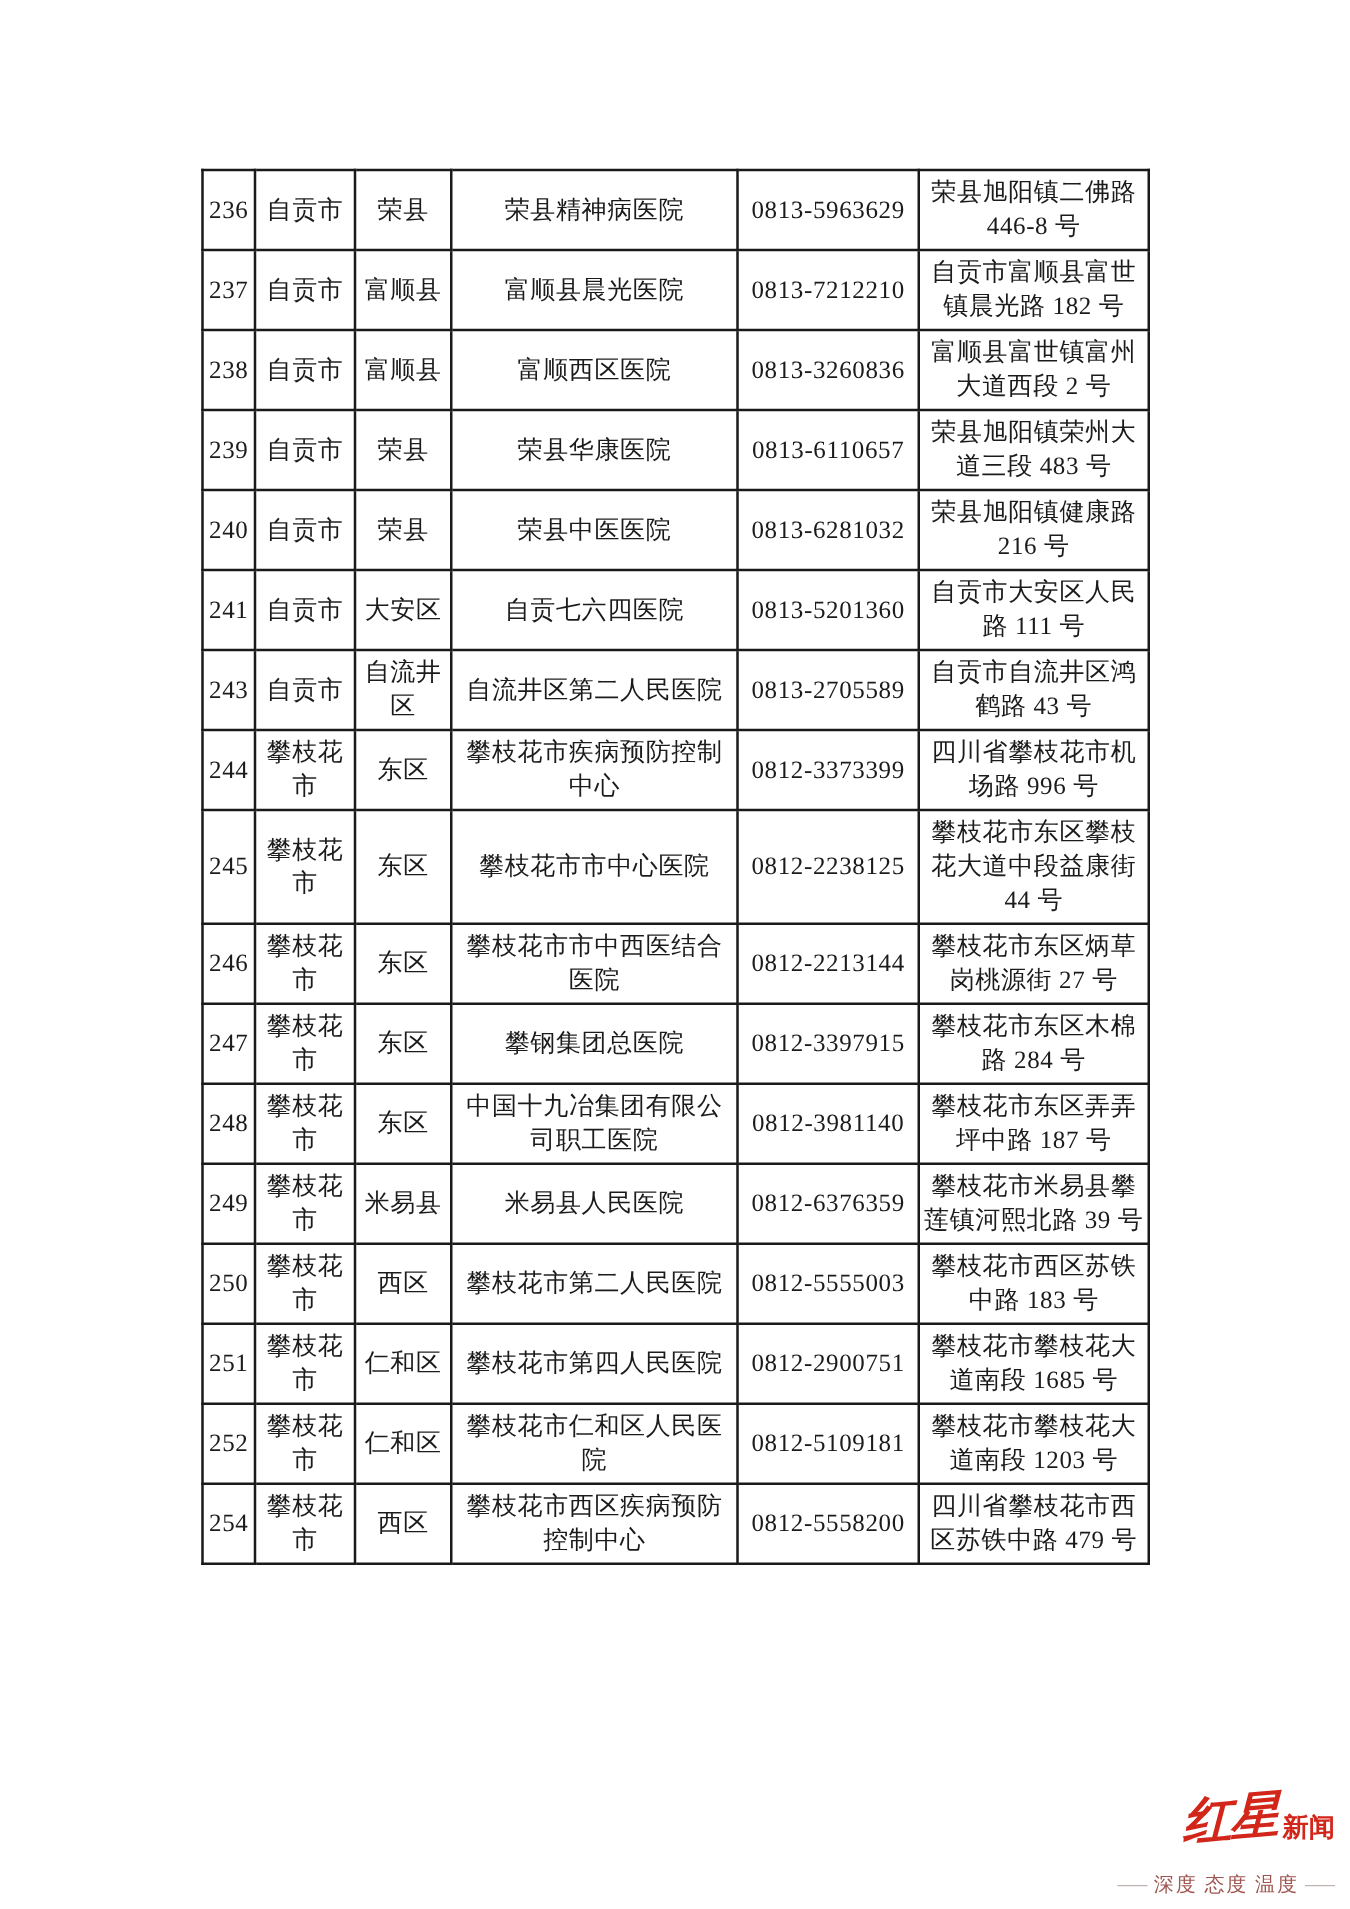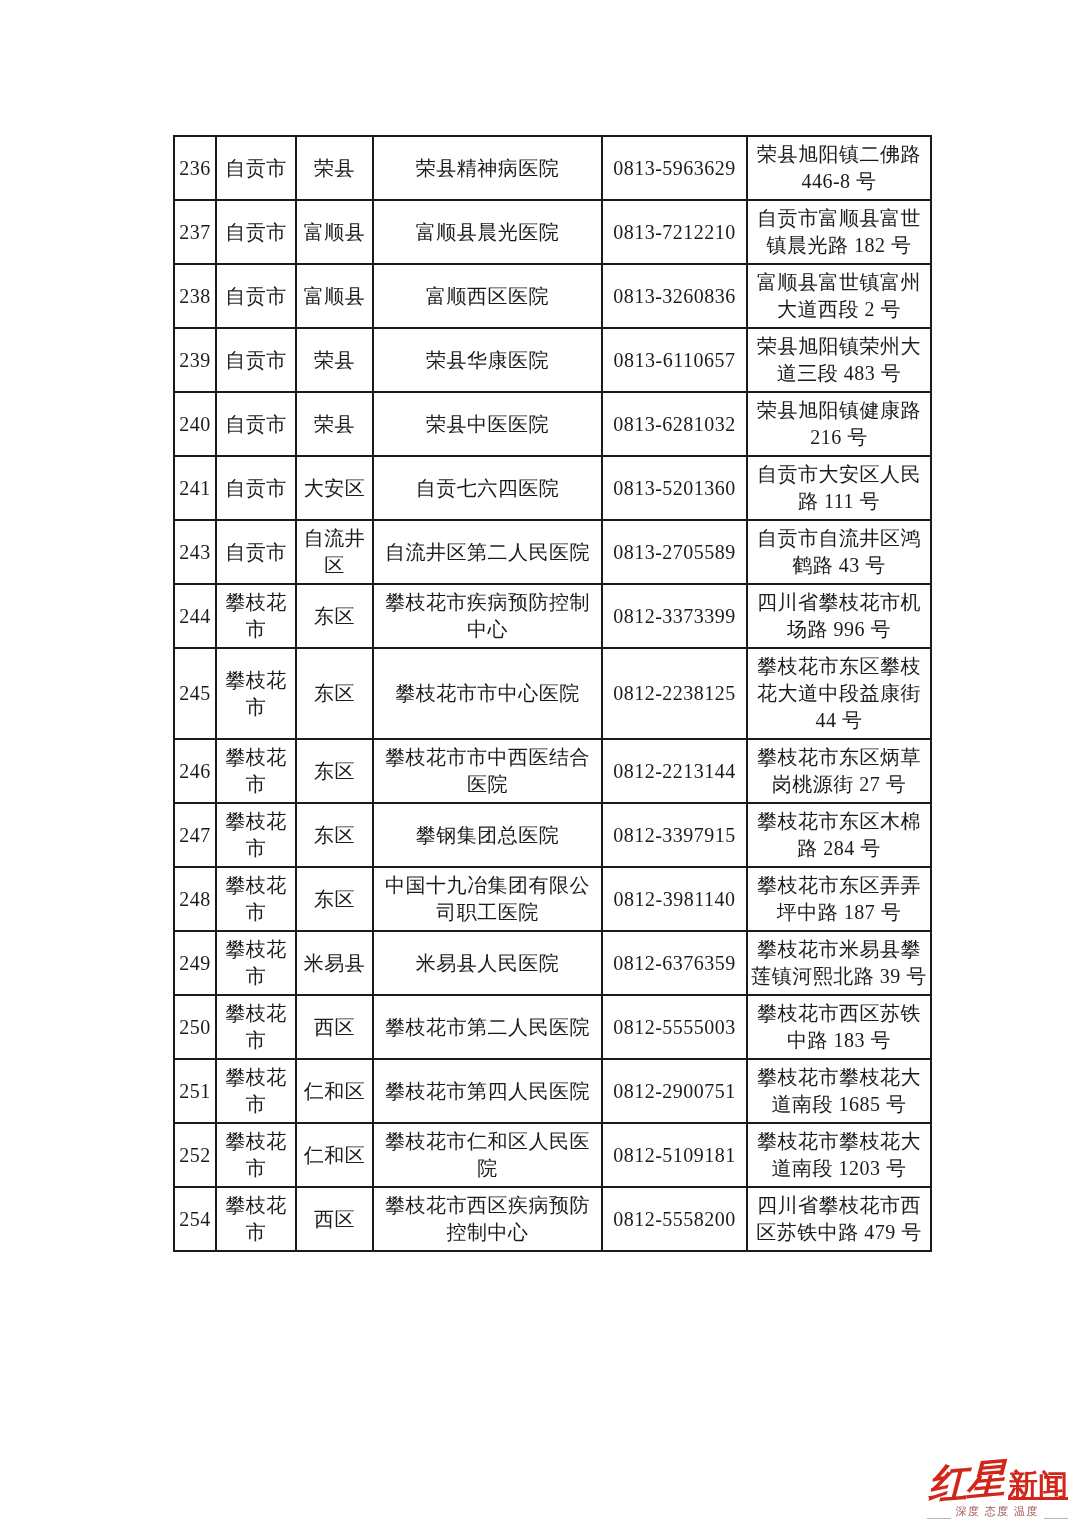--- a/index.html
+++ b/index.html
@@ -10,21 +10,21 @@
   body {
     width: 1080px;
     height: 1527px;
     position: relative;
     font-family: "Liberation Serif", "DejaVu Serif", serif;
     color: #1b1b1b;
     overflow: hidden;
   }
   .table-wrap {
     position: absolute;
-    left: 173px;
+    left: 161px;
     top: 135px;
   }
   table.hospital-table {
     border-collapse: collapse;
     table-layout: fixed;
     width: 757px;
   }
   table.hospital-table td {
     border: 2px solid #1a1a1a;
     text-align: center;
@@ -59,33 +59,32 @@
     font-weight: 900;
     font-style: italic;
     font-size: 40px;
     transform: rotate(-5deg) skewX(-6deg);
     display: inline-block;
     letter-spacing: -2px;
     margin-right: 4px;
   }
   .logo-block {
     font-weight: 900;
-    font-size: 30px;
+    font-size: 21px;
     letter-spacing: 0px;
     display: inline-block;
     padding-bottom: 2px;
-    text-decoration: underline;
   }
   .logo-tagline {
-    margin-top: 2px;
+    margin-top: 23px;
     display: flex;
-    align-items: flex-end;
+    align-items: center;
     justify-content: center;
     gap: 5px;
-    font-size: 11px;
+    font-size: 16px;
     letter-spacing: 1.5px;
     white-space: nowrap;
   }
   .tagline-rule {
     display: inline-block;
     width: 24px;
     height: 1px;
     background: #c0b2b0;
   }
 </style>

